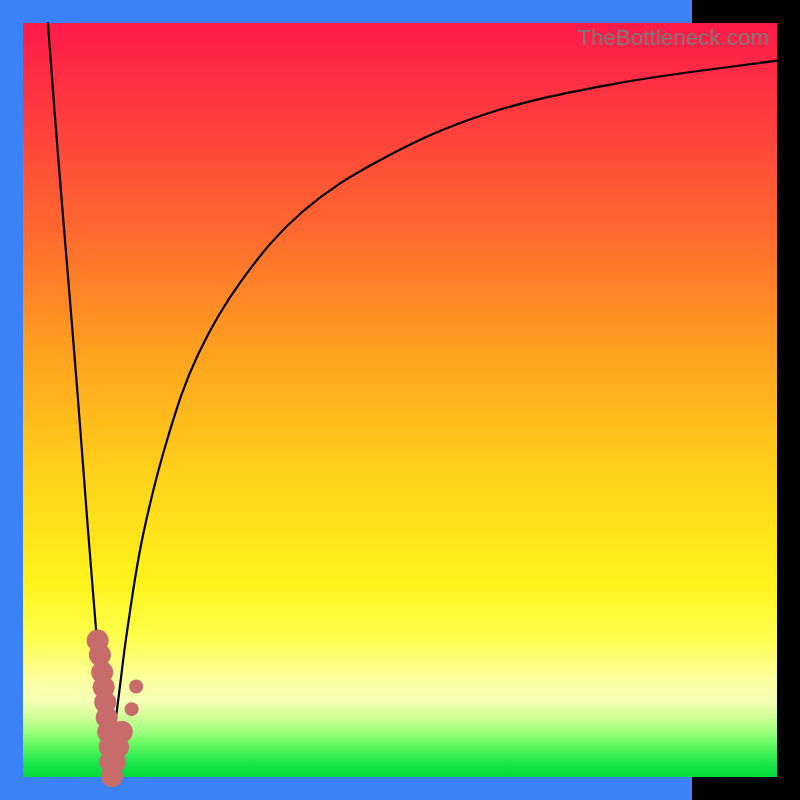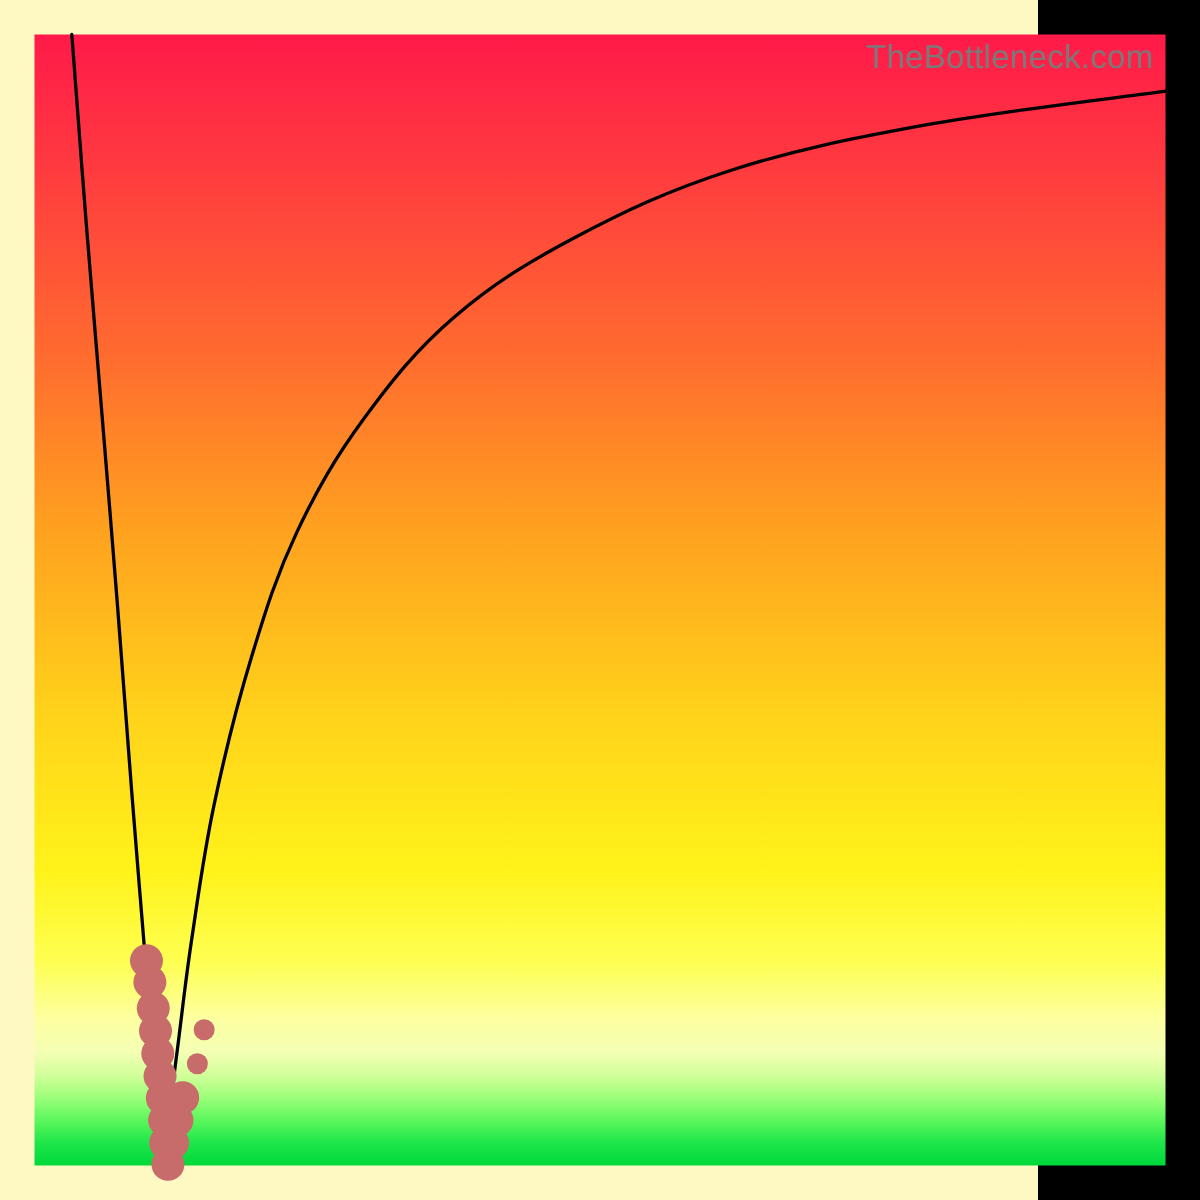--- a/index.html
+++ b/index.html
@@ -8,21 +8,21 @@
     width: 800px;
     height: 800px;
     overflow: hidden;
     background: #000;
     font-family: Arial, Helvetica, sans-serif;
   }
   .frame {
     position: relative;
     width: 692px;
     height: 800px;
-    background: #fef9c3;
+    background: #3b82f6;
   }
   .plot-area {
     position: absolute;
     left: 23px;
     top: 23px;
     width: 754px;
     height: 754px;
     
     background: linear-gradient(
       to bottom,

